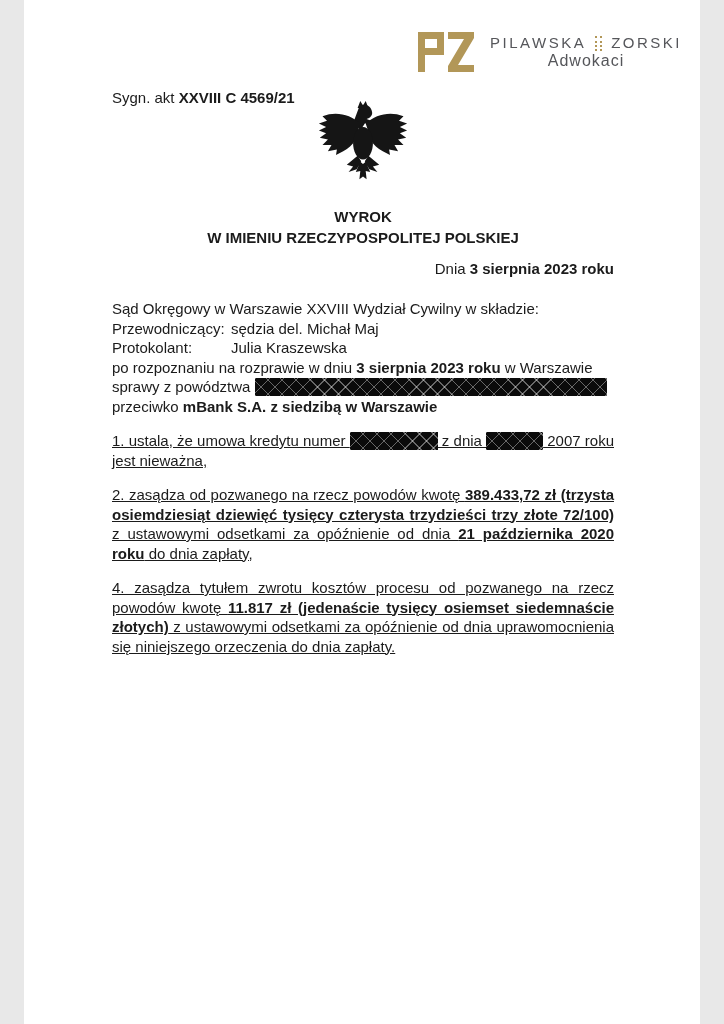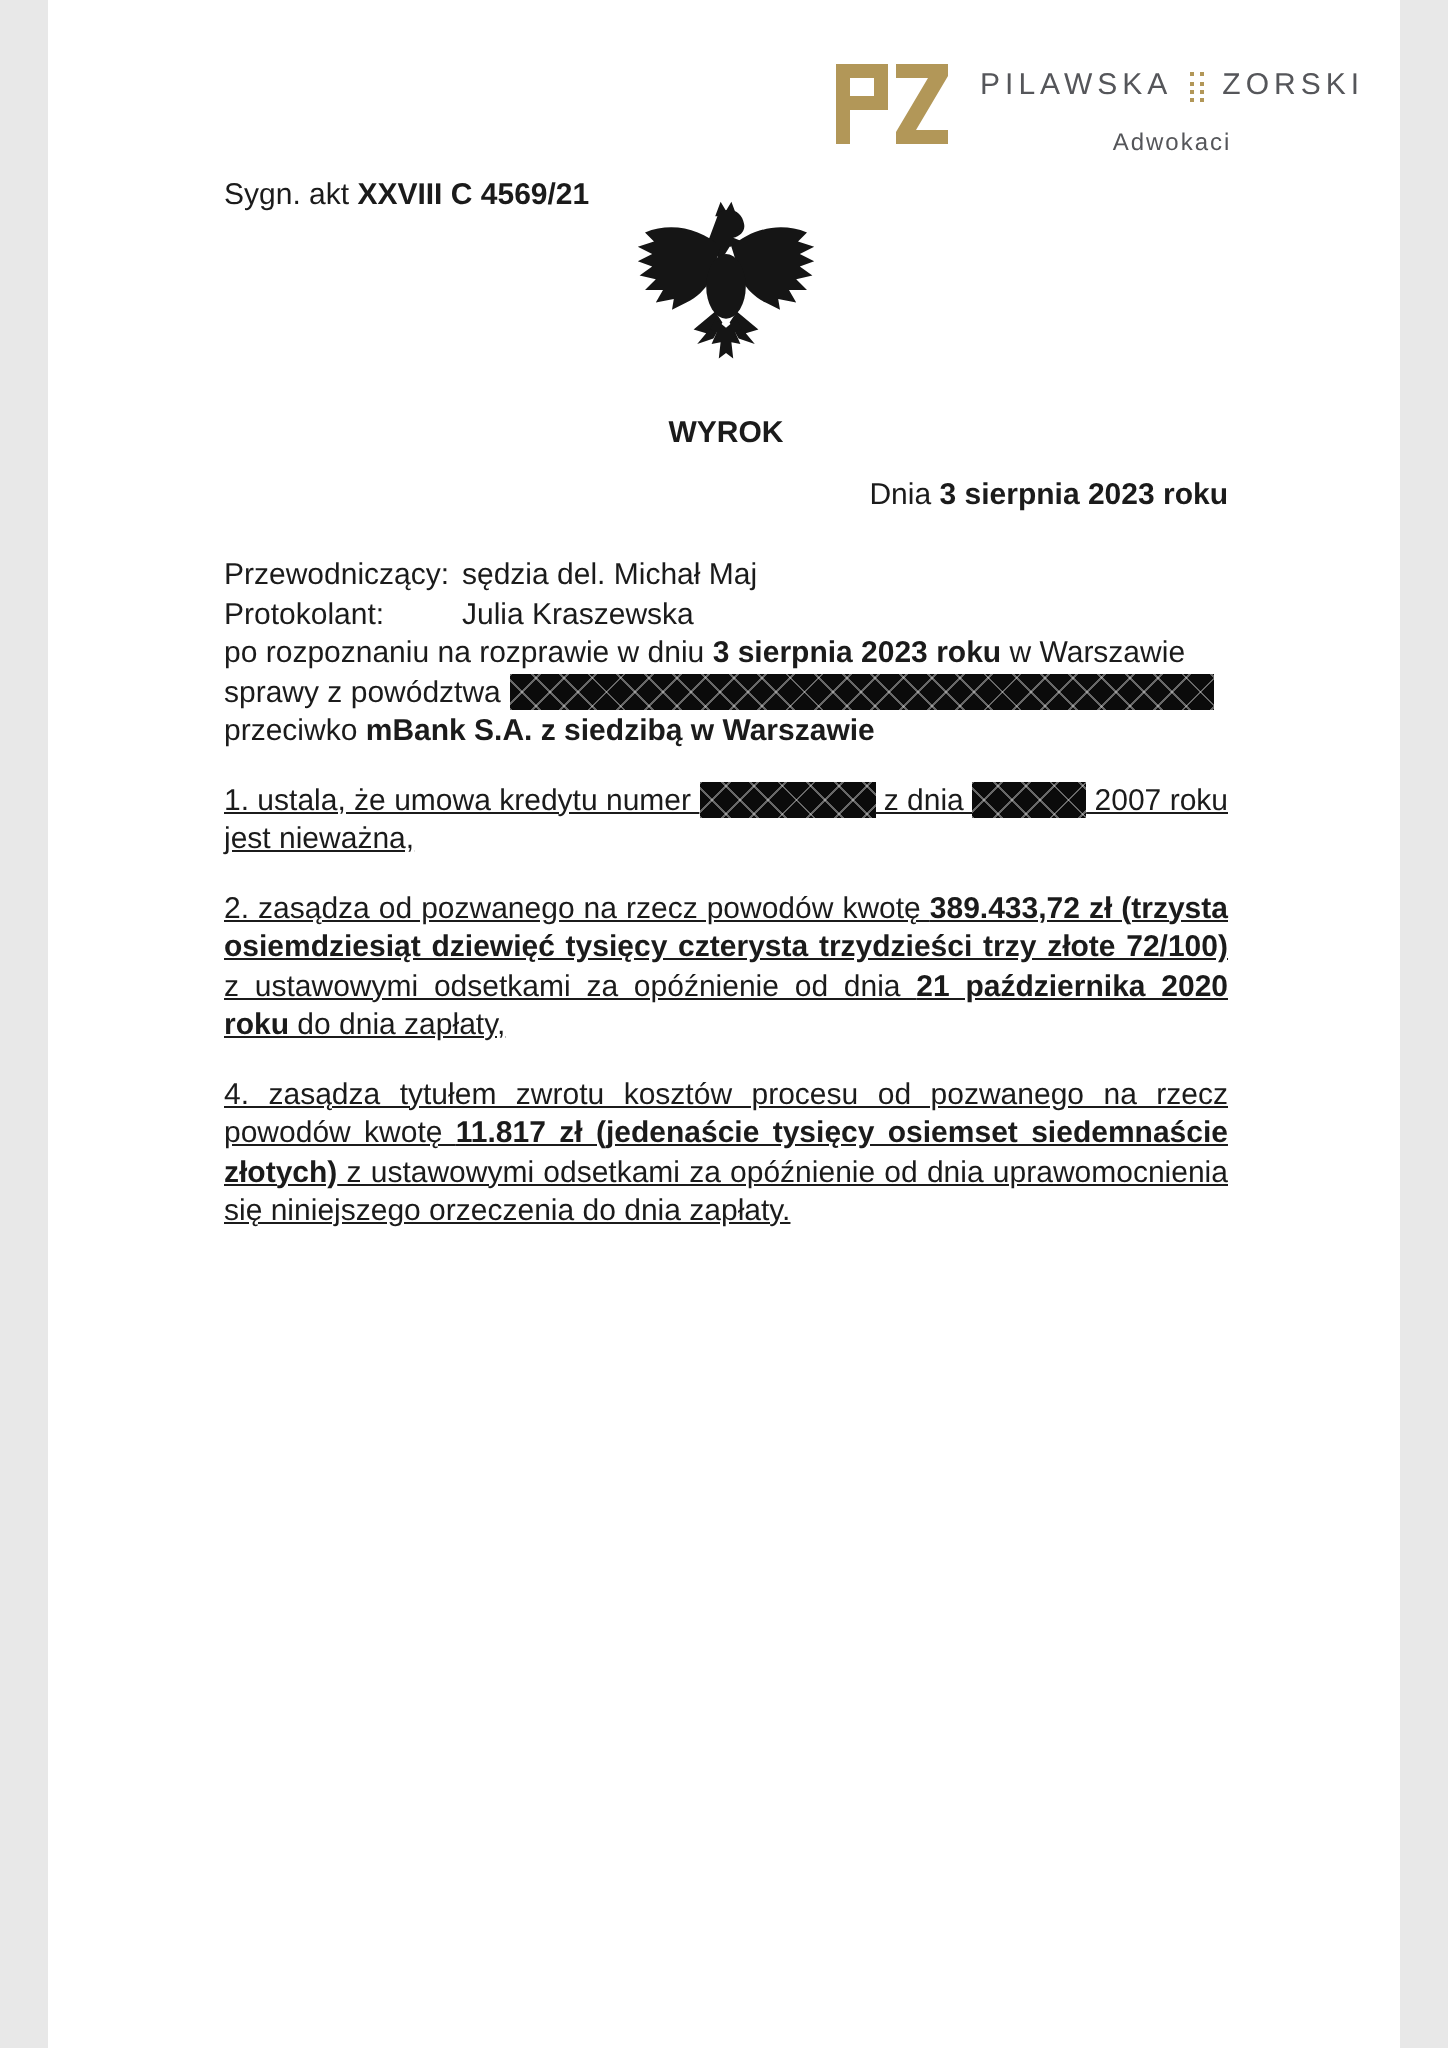--- a/index.html
+++ b/index.html
@@ -29,21 +29,21 @@
     font-size:15px;letter-spacing:2.5px;font-weight:400;
     line-height:18px;white-space:nowrap;
   }
   .logo-divider{
     display:inline-block;width:3px;height:15px;
     border-left:2px dotted var(--gold,#b29758);
     border-right:2px dotted var(--gold,#b29758);
   }
   .logo-subtitle{
     color:var(--logoText,#55565a);
-    font-size:12px;letter-spacing:1px;line-height:16px;margin-top:11px;
+    font-size:16px;letter-spacing:1px;line-height:16px;margin-top:1px;
   }
   
   .sygn{white-space:nowrap;}
   .emblem{text-align:center;margin-top:-10px;height:94px;}
   .emblem svg{display:inline-block;}
   .title{
     text-align:center;font-weight:bold;margin-top:14px;line-height:21px;
   }
   .dateline{text-align:right;margin-top:11px;}
   
@@ -108,27 +108,29 @@
         <path d="M44 62 l-12 10 7 2 -5 6 9 -3 5 -9 z"></path>
         <path d="M56 62 l12 10 -7 2 5 6 -9 -3 -5 -9 z"></path>
 
         <path d="M44 66 l6 5 6 -5 3 6 -4 1 3 7 -5 -1 1 9 -4 -3 -4 3 1 -9 -5 1 3 -7 -4 -1 z"></path>
       </g>
     </svg>
   </div>
 
   <div class="title">
     <div>WYROK</div>
+    <div>W IMIENIU RZECZYPOSPOLITEJ POLSKIEJ</div>
   </div>
 
   <div class="dateline">
     <span>Dnia </span><span class="b">3 sierpnia 2023 roku</span>
   </div>
 
   <div class="composition">
+      <div class="line"><span>Sąd Okręgowy w Warszawie XXVIII Wydział Cywilny w składzie:</span></div>
       <div class="line"><span class="labelcol">Przewodniczący:</span><span>sędzia del. Michał Maj</span></div>
       <div class="line"><span class="labelcol">Protokolant:</span><span>Julia Kraszewska</span></div>
       <div class="line"><span>po rozpoznaniu na rozprawie w dniu </span><span class="b">3 sierpnia 2023 roku</span><span> w Warszawie</span></div>
       <div class="line"><span>sprawy z powództwa </span><span class="redact" style="width: 352px;"></span></div>
       <div class="line"><span>przeciwko </span><span class="b">mBank S.A. z siedzibą w Warszawie</span></div>
     </div>
 
   <div class="rulings">
       <div class="ruling justify"><span>1. ustala, że umowa kredytu numer </span><span class="redact" style="width: 88px;"></span><span> z dnia </span><span class="redact" style="width: 57px;"></span><span> 2007 roku jest nieważna,</span></div>
       <div class="ruling justify"><span>2. zasądza od pozwanego na rzecz powodów kwotę </span><span class="b">389.433,72 zł (trzysta osiemdziesiąt dziewięć tysięcy czterysta trzydzieści trzy złote 72/100)</span><span> z ustawowymi odsetkami za opóźnienie od dnia </span><span class="b">21 października 2020 roku</span><span> do dnia zapłaty,</span></div>

